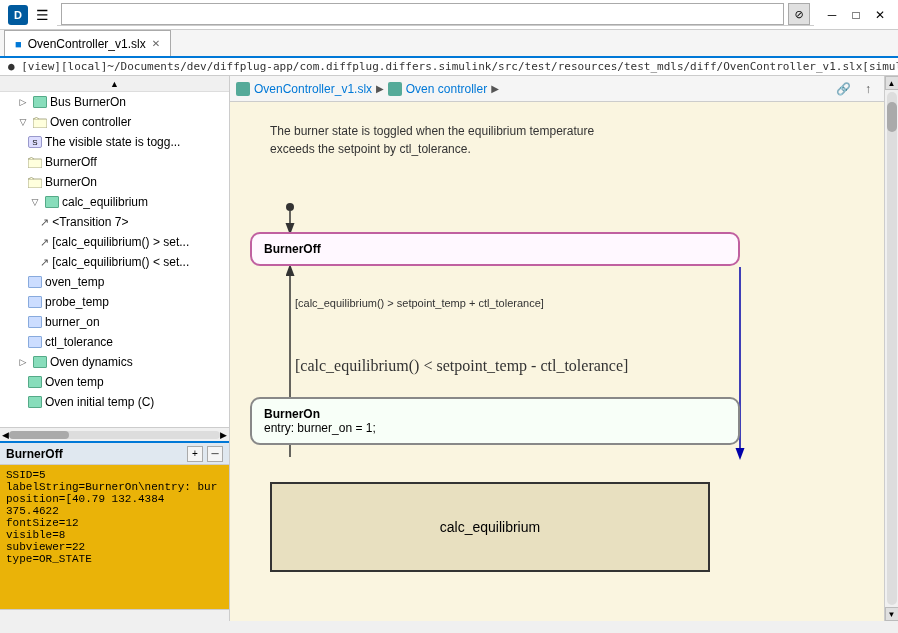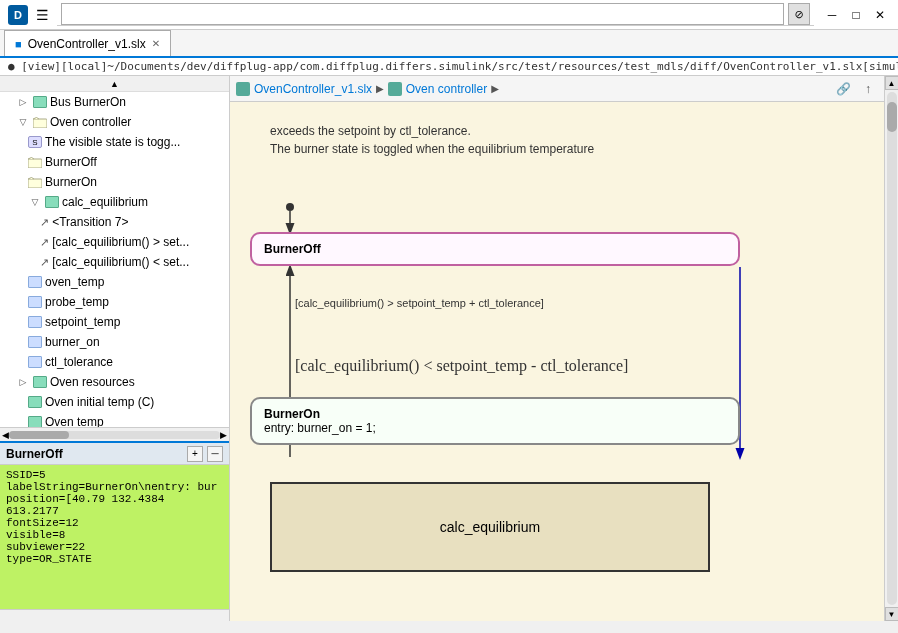--- a/index.html
+++ b/index.html
@@ -38,21 +38,21 @@
     .horiz-scroll { height: 14px; background: #f0f0f0; border-top: 1px solid #ccc; display: flex; align-items: center; padding: 0 2px; }
     .horiz-scroll-track { flex: 1; height: 8px; background: #ddd; border-radius: 4px; position: relative; }
     .horiz-scroll-thumb { width: 60px; height: 8px; background: #aaa; border-radius: 4px; }
 
     
     .bottom-panel { background: #fff; border-top: 2px solid #0078d7; height: 180px; overflow: hidden; }
     .bottom-header { display: flex; align-items: center; justify-content: space-between; background: #e0e8f0; padding: 2px 6px; border-bottom: 1px solid #ccc; height: 22px; }
     .bottom-header-title { font-weight: bold; font-size: 12px; }
     .bottom-header-btns { display: flex; gap: 4px; }
     .bottom-btn { width: 16px; height: 16px; border: 1px solid #aaa; background: #f5f5f5; display: flex; align-items: center; justify-content: center; cursor: pointer; font-size: 10px; }
-    .bottom-content { padding: 4px 6px; font-family: 'Courier New', monospace; font-size: 11px; overflow-y: auto; height: calc(180px - 22px - 14px); background: #bef264; }
+    .bottom-content { padding: 4px 6px; font-family: 'Courier New', monospace; font-size: 11px; overflow-y: auto; height: calc(180px - 22px - 14px); background: #eab308; }
     .bottom-hscroll { height: 14px; background: #f0f0f0; border-top: 1px solid #ccc; }
     .breadcrumb-bar { display: flex; align-items: center; background: #f5f5f5; border-bottom: 1px solid #ccc; padding: 2px 6px; gap: 4px; height: 26px; }
     .breadcrumb-link { color: #0078d7; cursor: pointer; font-size: 12px; }
     .breadcrumb-nav { display: flex; gap: 4px; margin-left: auto; }
     .breadcrumb-nav-btn { width: 20px; height: 20px; display: flex; align-items: center; justify-content: center; cursor: pointer; color: #555; font-size: 12px; }
 
     .diagram-area { flex: 1; overflow: hidden; position: relative; padding: 10px; }
 
     .vert-scrollbar { width: 14px; background: #f0f0f0; border-left: 1px solid #ccc; display: flex; flex-direction: column; align-items: center; }
     .scroll-btn { width: 14px; height: 14px; display: flex; align-items: center; justify-content: center; cursor: pointer; font-size: 8px; background: #e0e0e0; border: 1px solid #bbb; }
@@ -163,42 +163,38 @@
         <div class="tree-item tree-indent-2">
           <span style="margin-right:3px; display:inline-flex; width:14px; height:12px; background:#cdf; border:1px solid #8ad; border-radius:1px;"></span>
           <span>oven_temp</span>
         </div>
         <div class="tree-item tree-indent-2">
           <span style="margin-right:3px; display:inline-flex; width:14px; height:12px; background:#cdf; border:1px solid #8ad; border-radius:1px;"></span>
           <span>probe_temp</span>
         </div>
         <div class="tree-item tree-indent-2">
           <span style="margin-right:3px; display:inline-flex; width:14px; height:12px; background:#cdf; border:1px solid #8ad; border-radius:1px;"></span>
-          <span>setpoint_temp</span>
-        </div>
-        <div class="tree-item tree-indent-2">
-          <span style="margin-right:3px; display:inline-flex; width:14px; height:12px; background:#cdf; border:1px solid #8ad; border-radius:1px;"></span>
           <span>burner_on</span>
         </div>
         <div class="tree-item tree-indent-2">
           <span style="margin-right:3px; display:inline-flex; width:14px; height:12px; background:#cdf; border:1px solid #8ad; border-radius:1px;"></span>
           <span>ctl_tolerance</span>
         </div>
         <div class="tree-item tree-indent-1">
           <span class="tree-icon icon-expand">▷</span>
           <span style="margin-right:3px; display:inline-flex; width:14px; height:12px; background:#8db; border:1px solid #5a8; border-radius:1px;"></span>
-          <span>Oven resources</span>
+          <span>Oven dynamics</span>
+        </div>
+        <div class="tree-item tree-indent-2">
+          <span style="margin-right:3px; display:inline-flex; width:14px; height:12px; background:#8db; border:1px solid #5a8; border-radius:1px;"></span>
+          <span>Oven temp</span>
         </div>
         <div class="tree-item tree-indent-2">
           <span style="margin-right:3px; display:inline-flex; width:14px; height:12px; background:#8db; border:1px solid #5a8; border-radius:1px;"></span>
           <span>Oven initial temp (C)</span>
-        </div>
-        <div class="tree-item tree-indent-2">
-          <span style="margin-right:3px; display:inline-flex; width:14px; height:12px; background:#8db; border:1px solid #5a8; border-radius:1px;"></span>
-          <span>Oven temp</span>
         </div>
 
       </div>
 
     </div>
 
     <div class="horiz-scroll">
       <span style="font-size:9px; cursor:pointer;">◀</span>
       <div class="horiz-scroll-track">
         <div class="horiz-scroll-thumb"></div>
@@ -210,21 +206,21 @@
       <div class="bottom-header">
         <span class="bottom-header-title">BurnerOff</span>
         <div class="bottom-header-btns">
           <div class="bottom-btn">+</div>
           <div class="bottom-btn">─</div>
         </div>
       </div>
       <div class="bottom-content">
         <div>SSID=5</div>
         <div>labelString=BurnerOn\nentry: bur</div>
-        <div>position=[40.79 132.4384 613.2177</div>
+        <div>position=[40.79 132.4384 375.4622</div>
         <div>fontSize=12</div>
         <div>visible=8</div>
         <div>subviewer=22</div>
         <div>type=OR_STATE</div>
       </div>
       <div class="bottom-hscroll"></div>
     </div>
   </div>
 
   <div class="right-container">
@@ -239,22 +235,22 @@
         <span style="font-size:10px; color:#555;">▶</span>
         <div class="breadcrumb-nav">
           <div class="breadcrumb-nav-btn">🔗</div>
           <div class="breadcrumb-nav-btn">↑</div>
         </div>
       </div>
 
       <div class="diagram-area" style="background: #faf5e0; position:relative; height: calc(100% - 26px); overflow:hidden;">
 
         <div style="font-size:12px; color:#333; margin: 10px 20px 10px 30px; line-height:1.5;">
+          <div>The burner state is toggled when the equilibrium temperature</div>
           <div>exceeds the setpoint by ctl_tolerance.</div>
-          <div>The burner state is toggled when the equilibrium temperature</div>
         </div>
 
         <svg style="position:absolute; top:0; left:0; width:100%; height:100%; pointer-events:none;">
 
           <circle cx="60" cy="105" r="4" fill="#333"></circle>
 
           <line x1="60" y1="109" x2="60" y2="130" stroke="#333" stroke-width="1.5" marker-end="url(#arrow)"></line>
 
           <line x1="510" y1="165" x2="510" y2="320" stroke="#00a" stroke-width="1.5"></line>
           <line x1="510" y1="320" x2="510" y2="355" stroke="#00a" stroke-width="1.5" marker-end="url(#arrow-blue)"></line>

